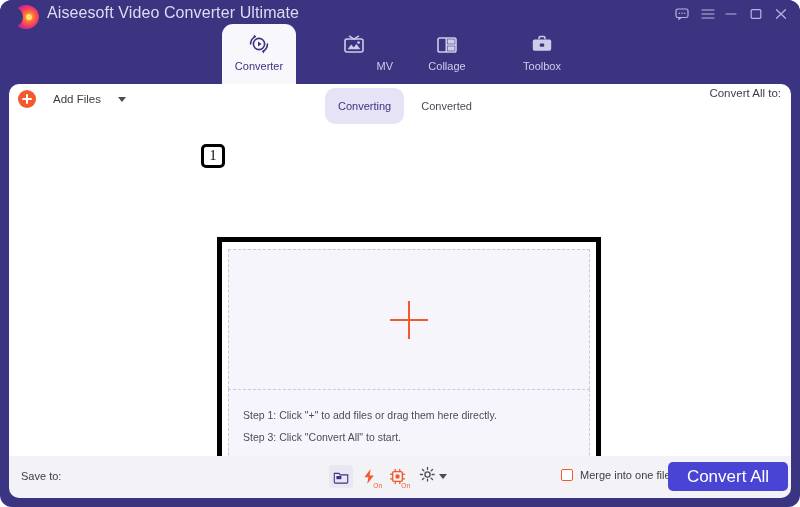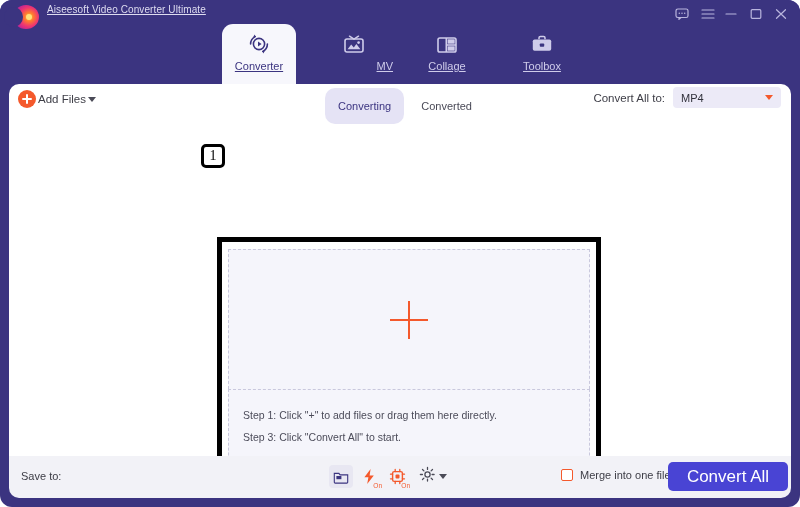--- a/index.html
+++ b/index.html
@@ -57,25 +57,24 @@
     left: 13px; top: 9px;
     width: 6px; height: 6px;
     border-radius: 50%;
     background: #ffe27a;
   }
 
   #app-title {
     position: absolute;
     left: 47px;
     top: 4px;
-    font-size: 10px;
+    font-size: 16px;
     color: #dedcf0;
     letter-spacing: .1px;
     white-space: nowrap;
-    text-decoration: underline;
   }
 
   
   .win-btn {
     position: absolute;
     top: 5px;
     width: 22px;
     height: 20px;
     color: #b9b5dd;
   }
@@ -99,21 +98,21 @@
     height: 60px;
     text-align: center;
     color: #cfccea;
     font-size: 11px;
   }
   .tab .tab-icon {
     display: block;
     margin: 9px auto 3px;
     width: 26px; height: 24px;
   }
-  .tab .tab-label { display: block; line-height: 12px; text-decoration: underline; }
+  .tab .tab-label { display: block; line-height: 12px; }
   .tab.active {
     background: #f7f7fc;
     border-radius: 11px 11px 0 0;
     color: #3b3480;
     width: 74px;
     height: 60px;
   }
   #tab-converter { left: 222px; }
   #tab-mv        { left: 315px; text-align: right; }
   #tab-collage   { left: 408px; }
@@ -136,21 +135,21 @@
     left: 0; top: 0;
     width: 782px; height: 28px;
   }
 
   #add-files-btn {
     position: absolute;
     left: 9px; top: 4px;
     height: 22px;
     display: flex;
     align-items: center;
-    gap: 2px;
+    gap: 17px;
   }
   #add-files-plus {
     width: 18px; height: 18px;
     border-radius: 50%;
     background: #f4592c;
     position: relative;
   }
   #add-files-plus::before,
   #add-files-plus::after {
     content: "";
@@ -494,24 +493,20 @@
         <span class="caret-dark"></span>
       </div>
 
       <div id="segmented">
         <div class="seg-item active">Converting</div>
         <div class="seg-item">Converted</div>
       </div>
 
       <div id="convert-all-to">
         <span id="convert-all-to-label">Convert All to:</span>
-        <div id="format-select">
-          <span id="format-value">MP4</span>
-          <span class="caret-orange"></span>
-        </div>
       </div>
 
     </div>
 
     <div id="annotation-frame"></div>
 
     <div id="drop-zone">
 
       <div id="drop-upper">
         <span id="drop-plus"></span>

